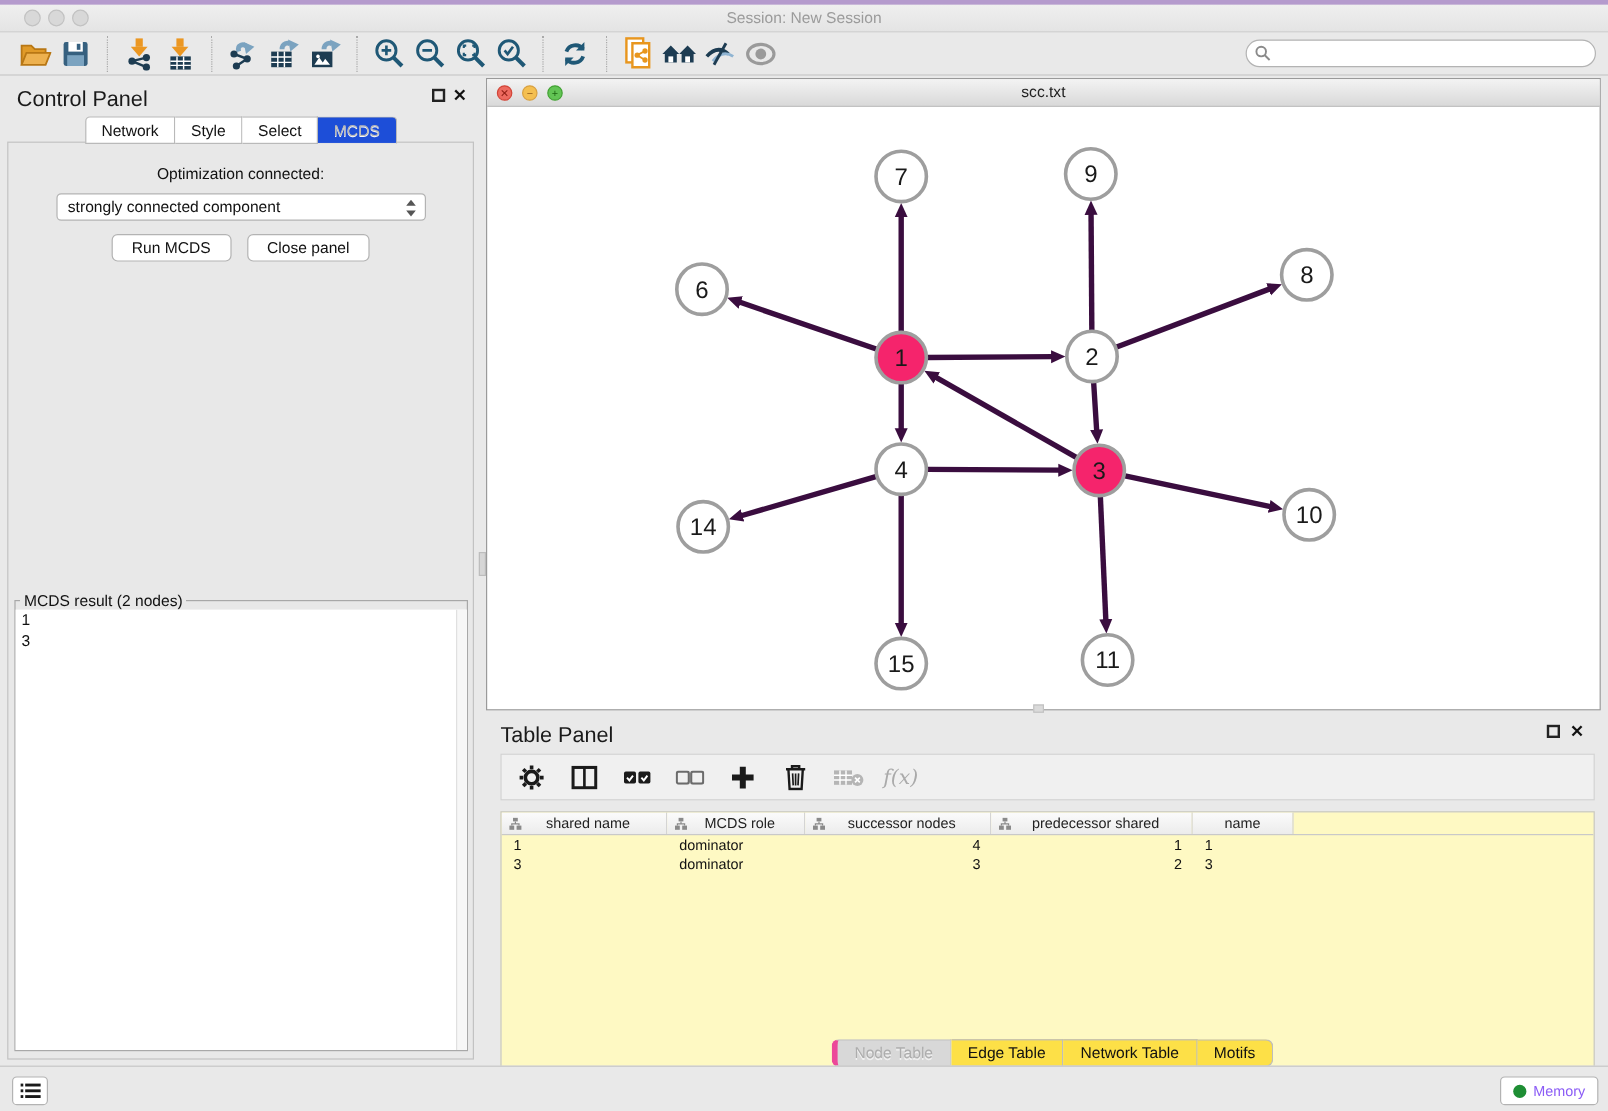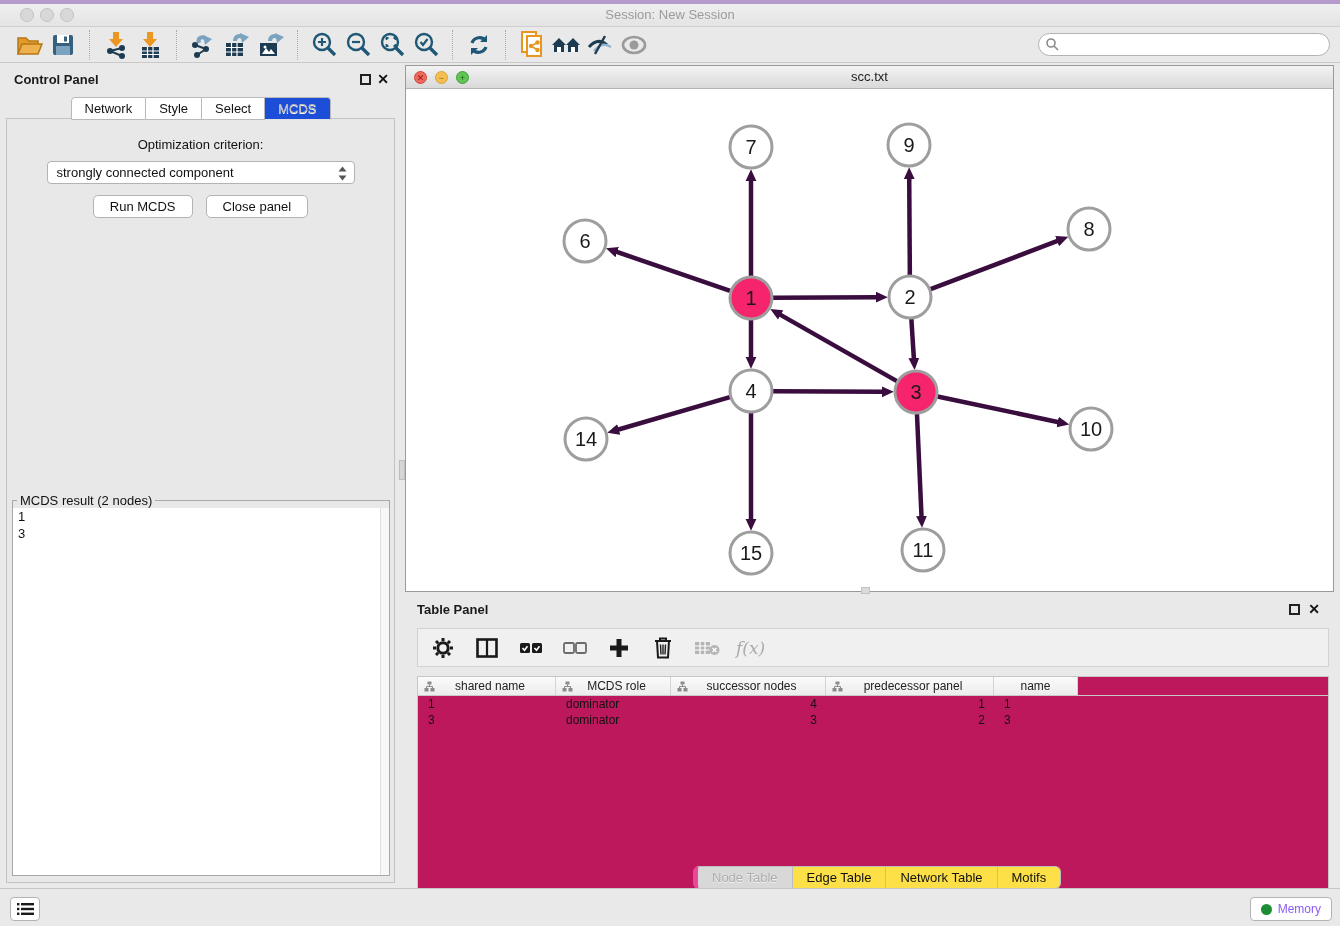--- a/index.html
+++ b/index.html
@@ -17,21 +17,21 @@
   
   .toolbar { left:0; top:28px; width:1340px; height:35px; background:#e9e9e9; border-bottom:1px solid #c9c9c9; display:flex; align-items:center; padding-left:12px; }
   .tb-btn { width:34px; height:32px; display:flex; align-items:center; justify-content:center; }
   .tb-sep { width:1px; height:30px; border-left:1px dotted #a9a9a9; margin:0 9px; }
   .search-wrap { position:absolute; right:10px; top:5px; width:292px; height:23px; }
   .search-input { width:100%; height:100%; border:1px solid #b3b3b3; border-radius:12px; background:#fff; padding:0 8px 0 24px; font-size:13px; outline:none; }
   .search-glyph { position:absolute; left:7px; top:4px; }
 
   
   .control-panel { left:0; top:65px; width:401px; height:823px; background:#e9e9e9; }
-  .cp-header { position:absolute; left:14px; top:7px; font-size:13px; color:#1a1a1a;font-weight:bold; }
+  .cp-header { position:absolute; left:14px; top:7px; font-size:18px; color:#1a1a1a; }
   .panel-max { position:absolute; width:11px; height:11px; border:2px solid #222; top:9px; }
   .panel-close { position:absolute; top:6px; font-size:14px; font-weight:bold; color:#111; }
   .cp-tabs { position:absolute; left:50%; transform:translateX(-50%); top:32px; display:flex; z-index:2; }
   .cp-tab { padding:3px 13px; font-size:13px; background:#fff; border:1px solid #b9b9b9; border-left:none; color:#111; }
   .cp-tab:first-child { border-left:1px solid #b9b9b9; border-top-left-radius:4px; }
   .cp-tab:last-child { border-top-right-radius:4px; }
   .cp-tab.disabled-active { background:#1d4ed8; color:#b8b8b8; text-shadow:0 1px 0 #fafafa; border-bottom-color:#e2e2e2; }
   .cp-content { position:absolute; left:6px; top:53px; width:389px; height:765px; background:#e8e8e8; border:1px solid #c2c2c2; }
   .opt-label { margin-top:18px; text-align:center; font-size:13px; color:#111; }
   .combo { position:relative; margin:9px auto 0 auto; width:308px; height:23px; background:#fff; border:1px solid #b3b3b3; border-radius:4px; font-size:13px; line-height:21px; padding-left:9px; color:#111; }
@@ -56,21 +56,21 @@
   .t-red { left:8px; background:#ed6a5f; border:1px solid #d24437; color:#8f1d12; }
   .t-yellow { left:29px; background:#f4bf50; border:1px solid #d8a040; color:#90591a; }
   .t-green { left:50px; background:#62c454; border:1px solid #42a233; color:#1c6511; }
   .net-canvas { position:absolute; left:0; top:23px; }
 
   
   .table-panel { left:405px; top:595px; width:929px; height:293px; background:#e9e9e9; }
   .tp-toolbar { position:absolute; left:12px; top:33px; width:912px; height:39px; background:#f0f0f0; border:1px solid #d2d2d2; display:flex; align-items:center; padding-left:10px; gap:14px; }
   .tp-btn { width:30px; height:30px; display:flex; align-items:center; justify-content:center; }
   .fx-label { font-family:"DejaVu Serif", serif; font-style:italic; font-size:17px; color:#aaa; }
-  .node-table { position:absolute; left:12px; top:81px; width:912px; height:231px; background:#be185d; border:1px solid #c6c6c6; overflow:hidden; }
+  .node-table { position:absolute; left:12px; top:81px; width:912px; height:231px; background:#fef9c3; border:1px solid #c6c6c6; overflow:hidden; }
   .nt-header { display:flex; height:19px; border-bottom:1px solid #c9c9c9; }
   .nt-th { background:linear-gradient(#fbfbfb,#ececec); border-right:1px solid #d4d4d4; display:flex; align-items:center; font-size:12px; color:#222; }
   .nt-th .th-label { flex:1; text-align:center; padding-right:10px; }
   .nt-row { display:flex; height:16px; }
   .nt-td { font-size:12px; color:#111; line-height:16px; white-space:nowrap; overflow:hidden; }
   .al { text-align:left; padding-left:10px; }
   .ar { text-align:right; padding-right:9px; }
   .tp-tabs { position:absolute; left:288px; top:271px; display:flex; }
   .tp-tab { padding:3px 14px; font-size:13px; background:#fde047; border:1px solid #bdbdbd; border-left:none; color:#111; }
   .tp-tab:first-child { border-left:5px solid #ec4899; border-top-left-radius:6px; border-bottom-left-radius:6px; }
@@ -239,21 +239,21 @@
   <div class="cp-header">Control Panel</div>
   <span class="panel-max" style="right:30px;"></span>
   <span class="panel-close" style="right:12px;">✕</span>
   <div class="cp-tabs">
     <span class="cp-tab">Network</span>
     <span class="cp-tab">Style</span>
     <span class="cp-tab">Select</span>
     <span class="cp-tab disabled-active">MCDS</span>
   </div>
   <div class="cp-content">
-    <div class="opt-label">Optimization criterion:</div>
+    <div class="opt-label">Optimization connected:</div>
     <div class="combo">
       <span>strongly connected component</span>
       <svg class="combo-stepper" width="13" height="17" viewBox="0 0 13 17">
           <path d="M2.5 6.5 L6.5 1.5 L10.5 6.5 z" fill="#555"></path>
           <path d="M2.5 10.5 L6.5 15.5 L10.5 10.5 z" fill="#555"></path>
         </svg>
     </div>
     <div class="btn-row">
       <button class="push-btn">Run MCDS</button>
       <button class="push-btn">Close panel</button>
@@ -424,21 +424,21 @@
           </svg>
         <span class="th-label">successor nodes</span>
       </div>
       <div class="nt-th" style="width:168px;">
         <svg width="11" height="11" viewBox="0 0 11 11" style="margin-left:6px;">
             <rect x="3.5" y="0.5" width="4" height="3" fill="#8a8a8a"></rect>
             <rect x="0.5" y="7" width="4" height="3.5" fill="#8a8a8a"></rect>
             <rect x="6.5" y="7" width="4" height="3.5" fill="#8a8a8a"></rect>
             <path d="M5.5 3.5 v2 M2.5 7 v-1.5 h6 V7" stroke="#8a8a8a" stroke-width="1" fill="none"></path>
           </svg>
-        <span class="th-label">predecessor panel</span>
+        <span class="th-label">predecessor shared</span>
       </div>
       <div class="nt-th" style="width:84px;">
         <span class="th-label" style="padding:0;">name</span>
       </div>
     </div>
     <div class="nt-row">
       <div class="nt-td al" style="width:138px;">1</div>
       <div class="nt-td al" style="width:115px;">dominator</div>
       <div class="nt-td ar" style="width:155px;">4</div>
       <div class="nt-td ar" style="width:168px;">1</div>

